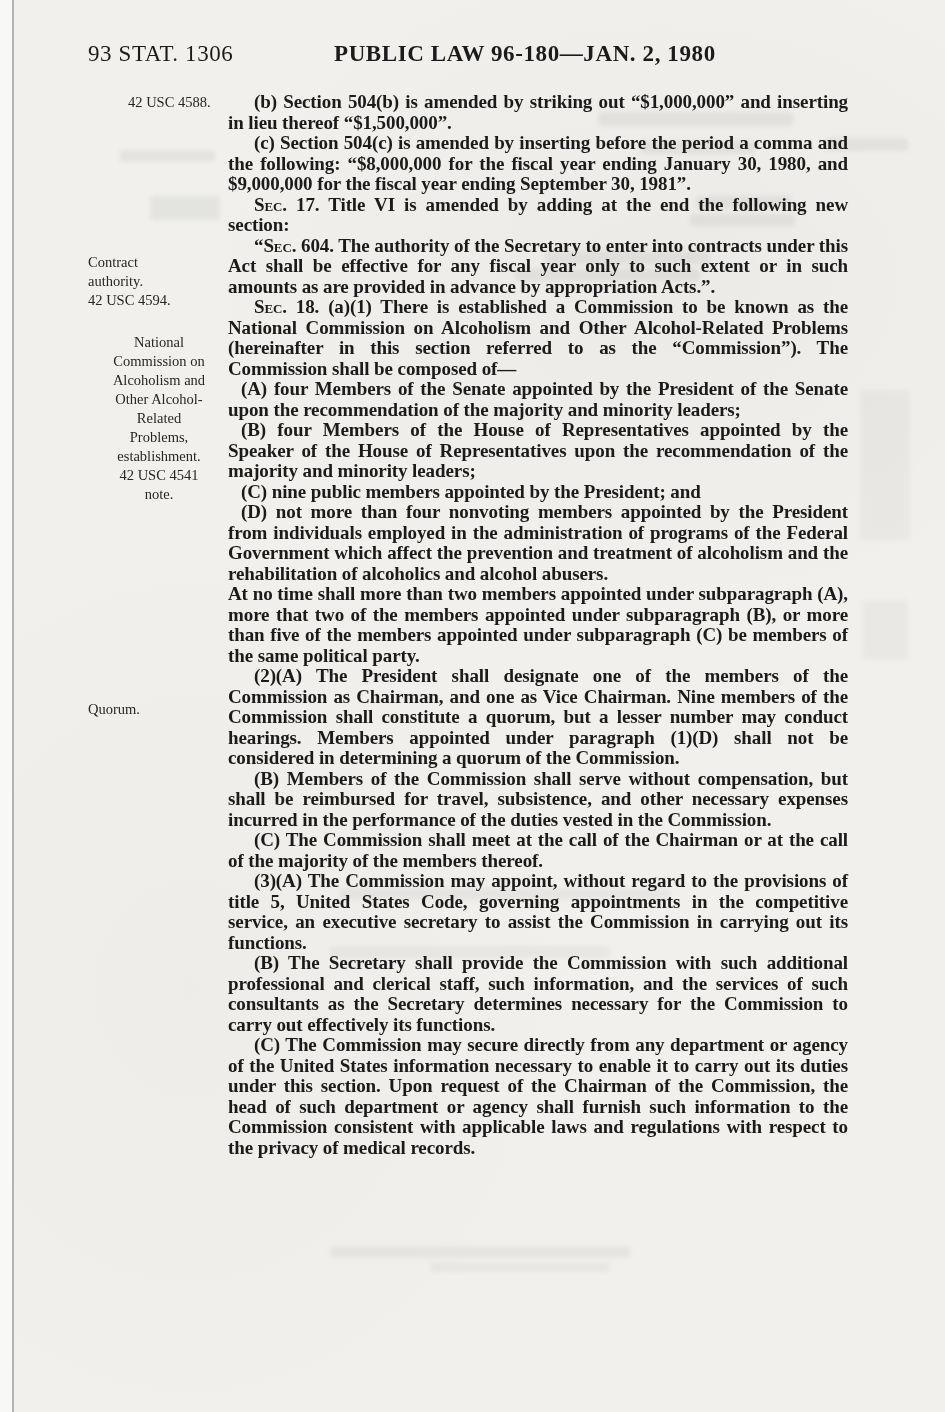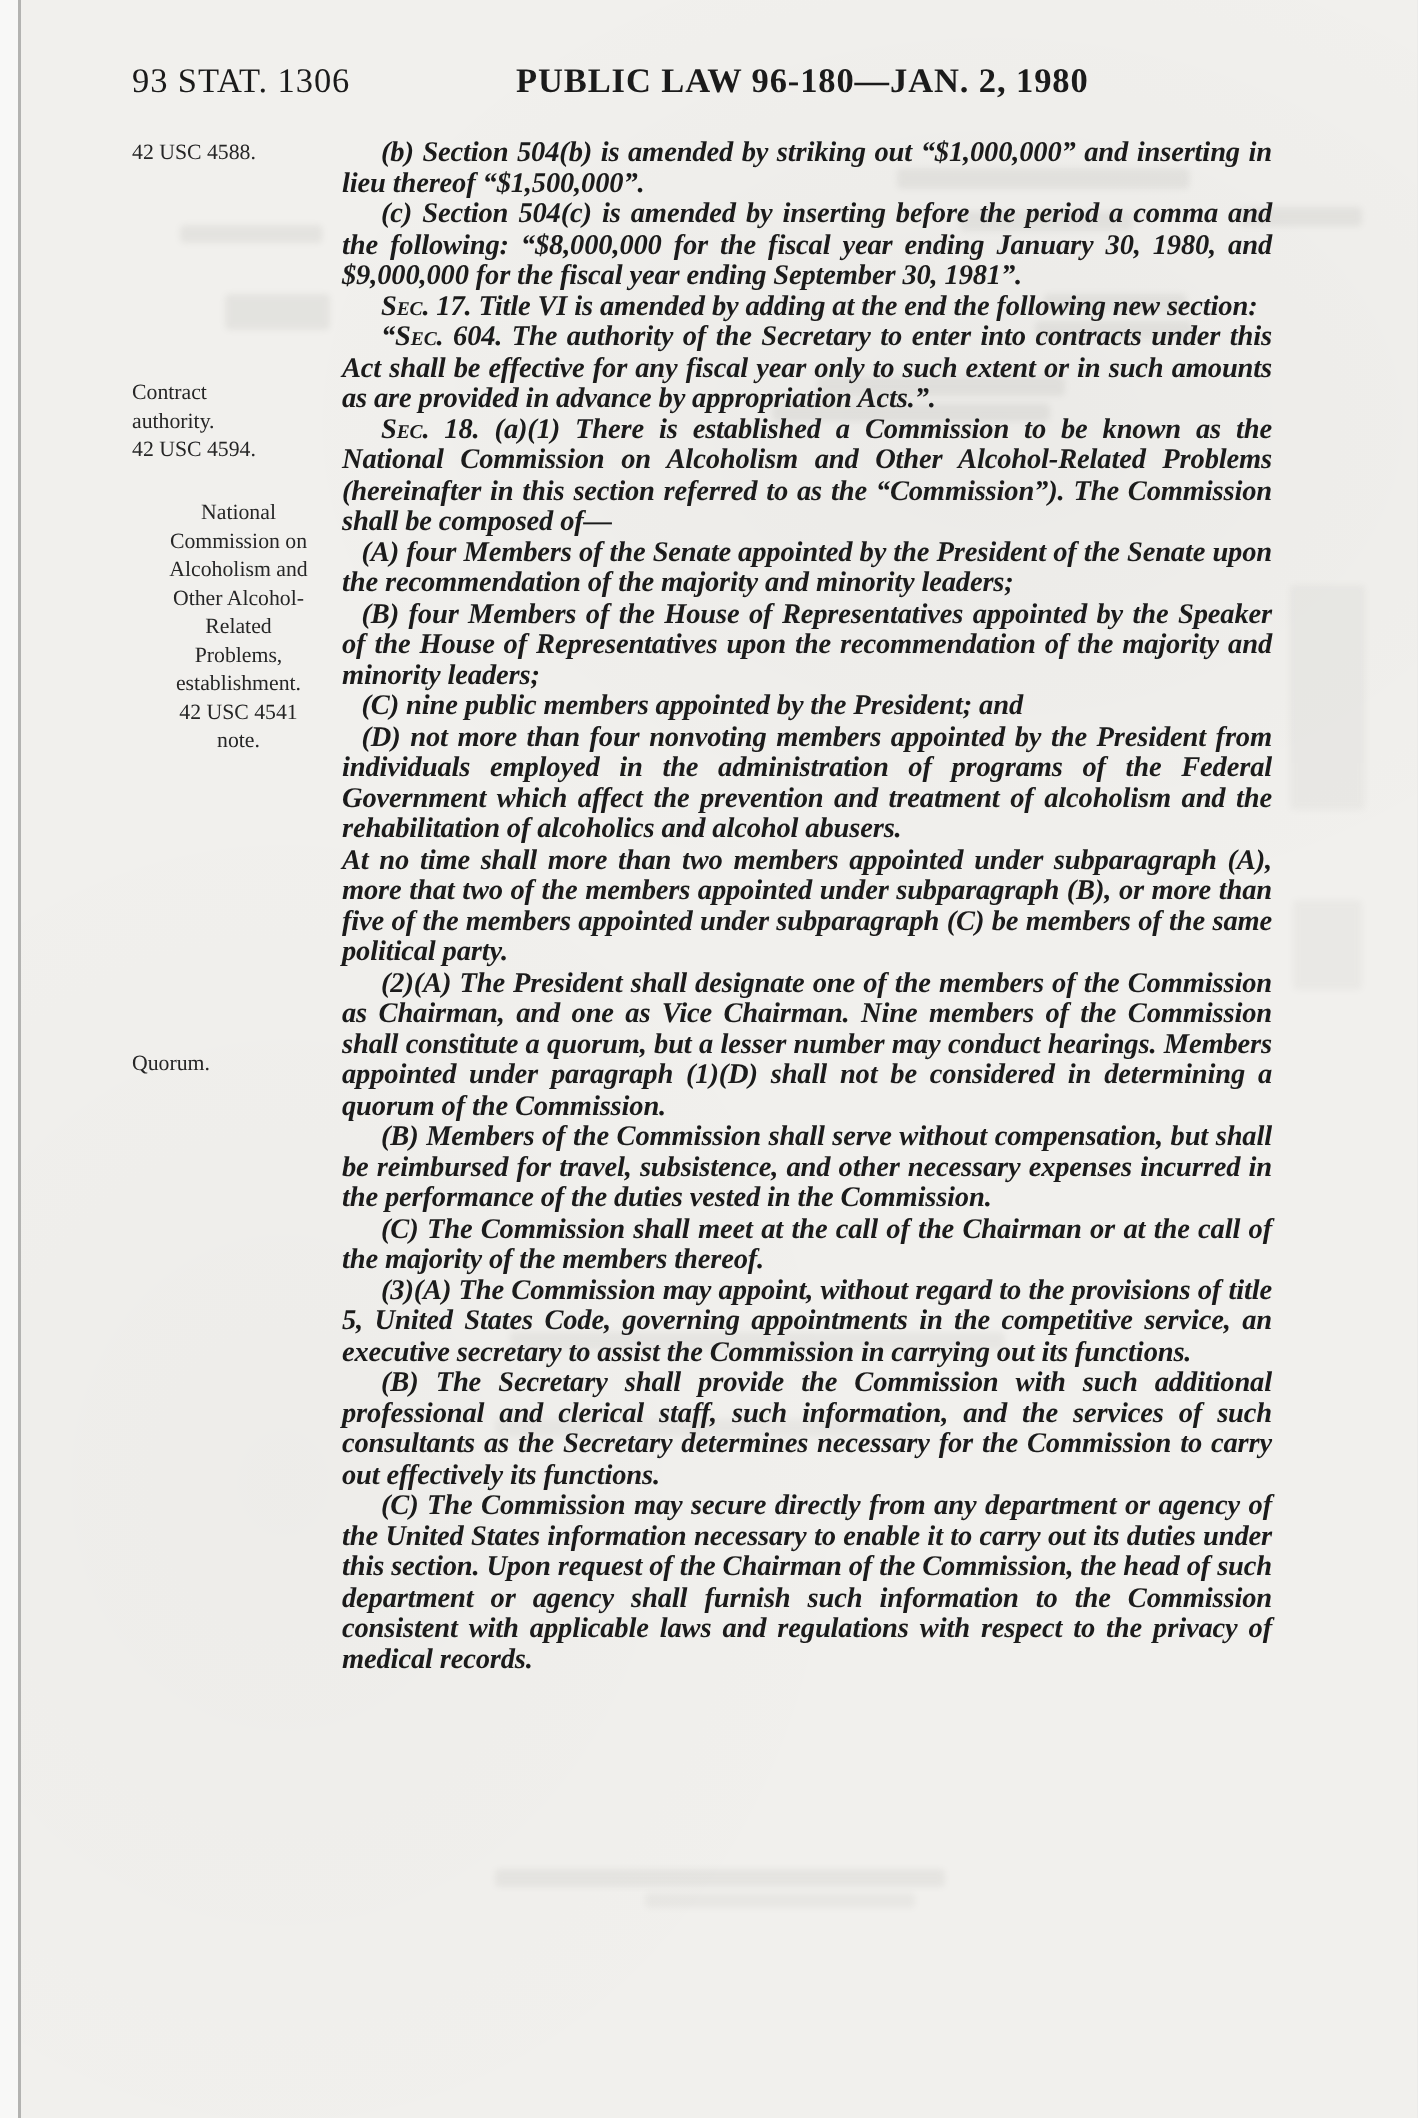--- a/index.html
+++ b/index.html
@@ -22,41 +22,41 @@
   .scan-line {
     position: absolute; left: 12px; top: 0; width: 2px; height: 100%;
     background: #b3b3b1;
   }
   .header-stat {
     position: absolute; left: 88px; top: 41px;
     font-size: 23px; font-weight: 400; letter-spacing: 0.6px;
     white-space: nowrap;
   }
   .header-law {
-    position: absolute; left: 344px; top: 41px;
+    position: absolute; left: 334px; top: 41px;
     font-size: 23px; font-weight: 700; letter-spacing: 0.6px;
     white-space: nowrap;
   }
   .mnote {
     position: absolute; left: 88px; width: 142px;
     font-size: 14.5px; line-height: 19px; font-weight: 400;
     color: #262626;
     white-space: pre-line;
   }
-  .mn-1 { top: 93px; }
+  .mn-1 { top: 93px; margin-left: 40px; }
   .mn-2 { top: 253px; }
   .mn-3 { top: 333px; text-align: center; }
   .mn-4 { top: 700px; }
   .doc-body {
     position: absolute; left: 228px; top: 92px; width: 620px;
     font-size: 19px; line-height: 20.5px; font-weight: 700;
     text-align: justify;
     letter-spacing: -0.1px;
   }
-  .doc-body p { margin: 0; padding: 0; font-style: italic; }
+  .doc-body p { margin: 0; padding: 0; }
   .p-indent { text-indent: 26px; }
   .p-sub { margin-left: 40px; text-indent: 13px; }
   .p-flush { text-indent: 0; }
   .sc { font-variant: small-caps; }
   .bleed {
     position: absolute;
     background: #75756f;
     opacity: 0.10;
     filter: blur(2px);
     border-radius: 3px;

